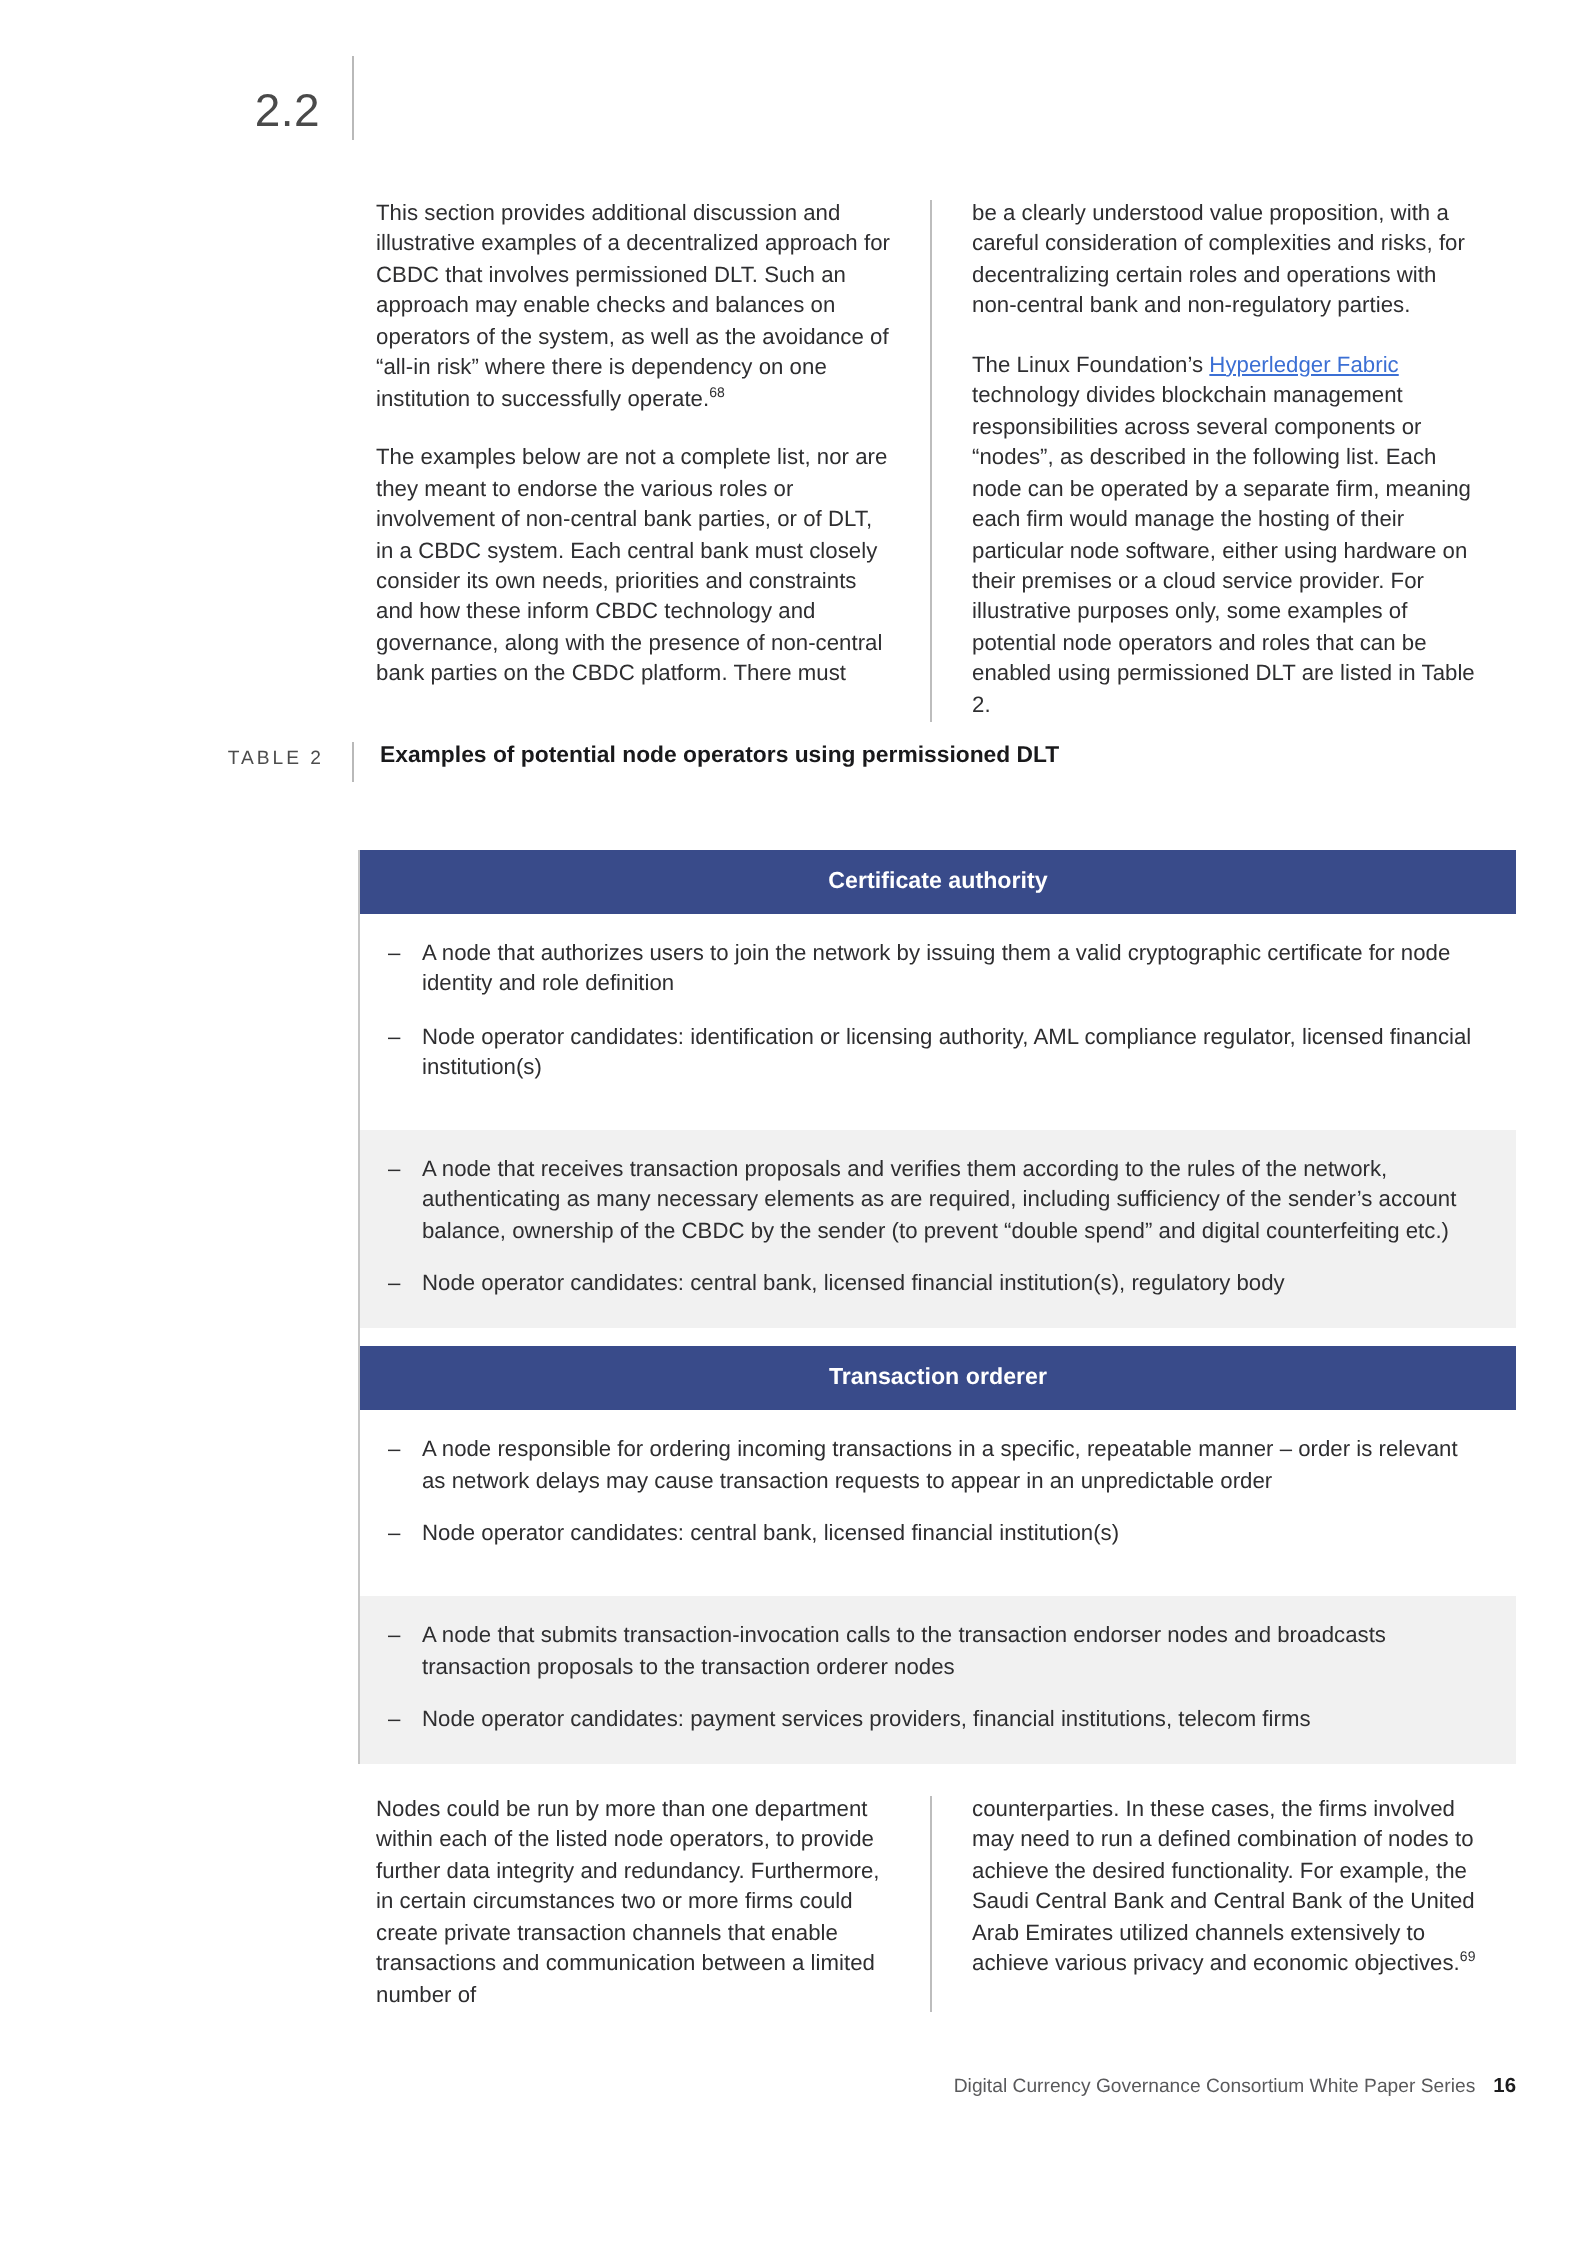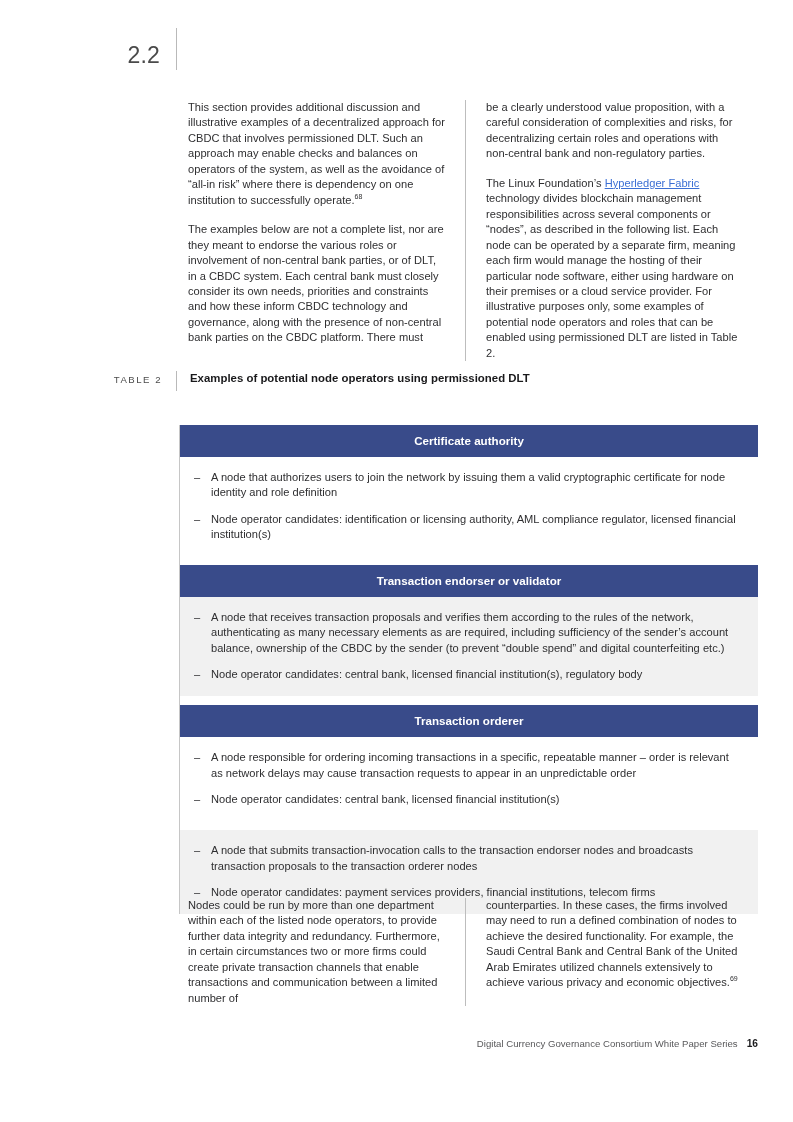--- a/index.html
+++ b/index.html
@@ -220,21 +220,20 @@
             <span class="bullet-text">A node that authorizes users to join the network by issuing them a valid cryptographic certificate for node identity and role definition</span>
           </div>
           <div class="bullet-row">
             <span class="bullet-dash">–</span>
             <span class="bullet-text">Node operator candidates: identification or licensing authority, AML compliance regulator, licensed financial institution(s)</span>
           </div>
         </div>
       </div>
       <div class="block-gap"></div>
       <div class="node-block">
-        <div class="node-header" style="background: rgb(57, 75, 138);">Transaction endorser or validator</div>
         <div class="node-content bg-grey">
           <div class="bullet-row">
             <span class="bullet-dash">–</span>
             <span class="bullet-text">A node that receives transaction proposals and verifies them according to the rules of the network, authenticating as many necessary elements as are required, including sufficiency of the sender’s account balance, ownership of the CBDC by the sender (to prevent “double spend” and digital counterfeiting etc.)</span>
           </div>
           <div class="bullet-row">
             <span class="bullet-dash">–</span>
             <span class="bullet-text">Node operator candidates: central bank, licensed financial institution(s), regulatory body</span>
           </div>
         </div>

